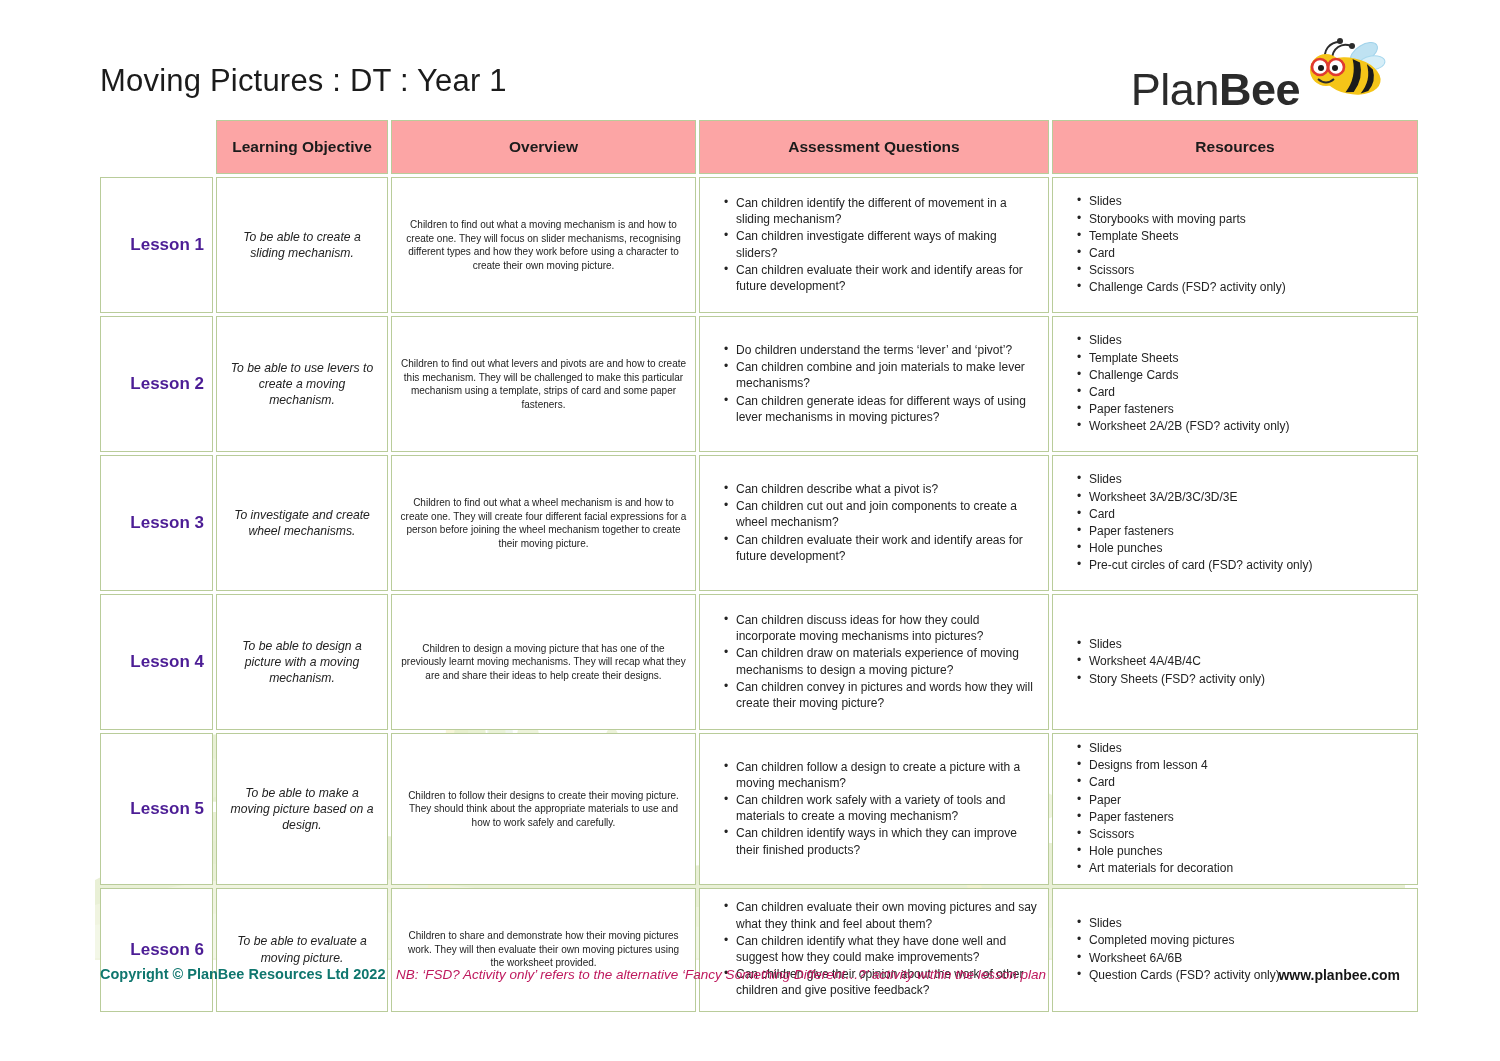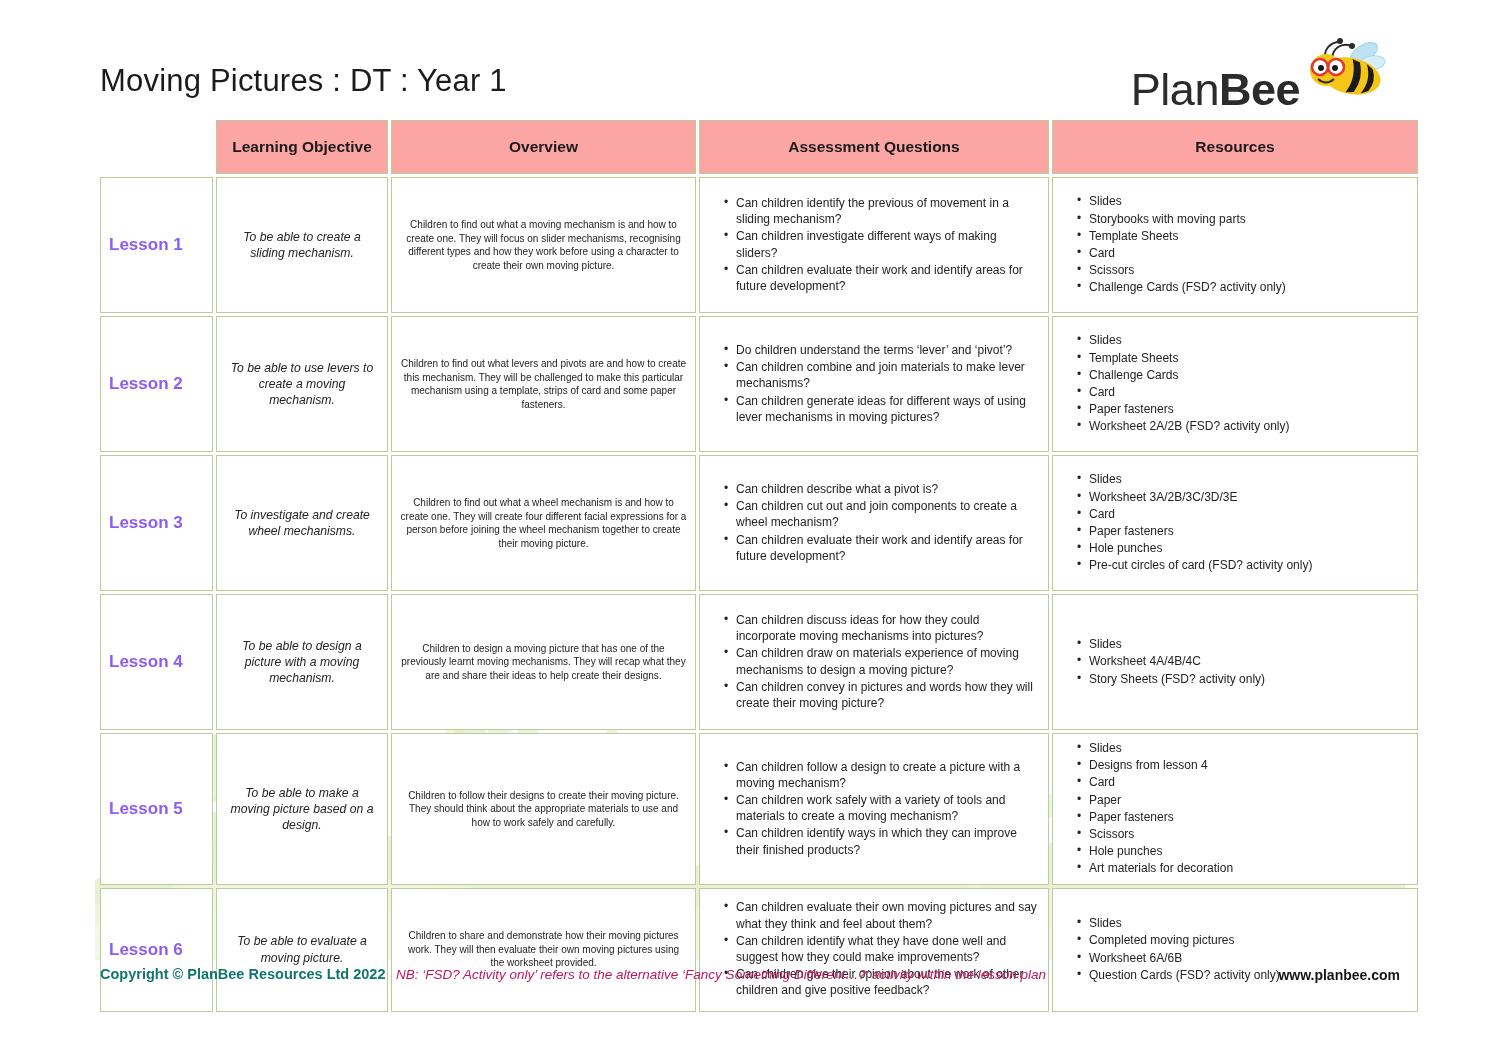--- a/index.html
+++ b/index.html
@@ -64,24 +64,24 @@
     height:44px;
     padding:4px 6px;
   }
   tr.head td.blank{
     background:transparent;border:none;
   }
 
   
   td.lesson-cell{
     background:#e3ead3;
-    text-align:left;
+    text-align:right;
     font-size:17px;
     font-weight:700;
-    color:#8b5cf6;
+    color:#4c1d95;
   }
   
   tr.row td{height:122px;}
   tr.row.last td{height:110px;}
 
   td.obj{font-size:12.2px;text-align:center;color:#232323;line-height:1.32;font-style:italic;}
   td.ovw{font-size:10px;text-align:center;color:#232323;line-height:1.35;}
   td.qs, td.res{font-size:12px;color:#232323;line-height:1.35;vertical-align:middle;}
 
   ul.bul{margin:0;padding:0 0 0 16px;list-style:none;}
@@ -251,21 +251,21 @@
         <td>Resources</td>
       </tr>
     </thead>
     <tbody id="tbody">
         <tr class="row">
           <td class="lesson-cell">Lesson 1</td>
           <td class="obj">To be able to create a sliding mechanism.</td>
           <td class="ovw">Children to find out what a moving mechanism is and how to create one. They will focus on slider mechanisms, recognising different types and how they work before using a character to create their own moving picture.</td>
           <td class="qs">
             <ul class="bul">
-              <li>Can children identify the previous of movement in a sliding mechanism?</li>
+              <li>Can children identify the different of movement in a sliding mechanism?</li>
               <li>Can children investigate different ways of making sliders?</li>
               <li>Can children evaluate their work and identify areas for future development?</li>
             </ul>
           </td>
           <td class="res">
             <ul class="bul">
               <li>Slides</li>
               <li>Storybooks with moving parts</li>
               <li>Template Sheets</li>
               <li>Card</li>

